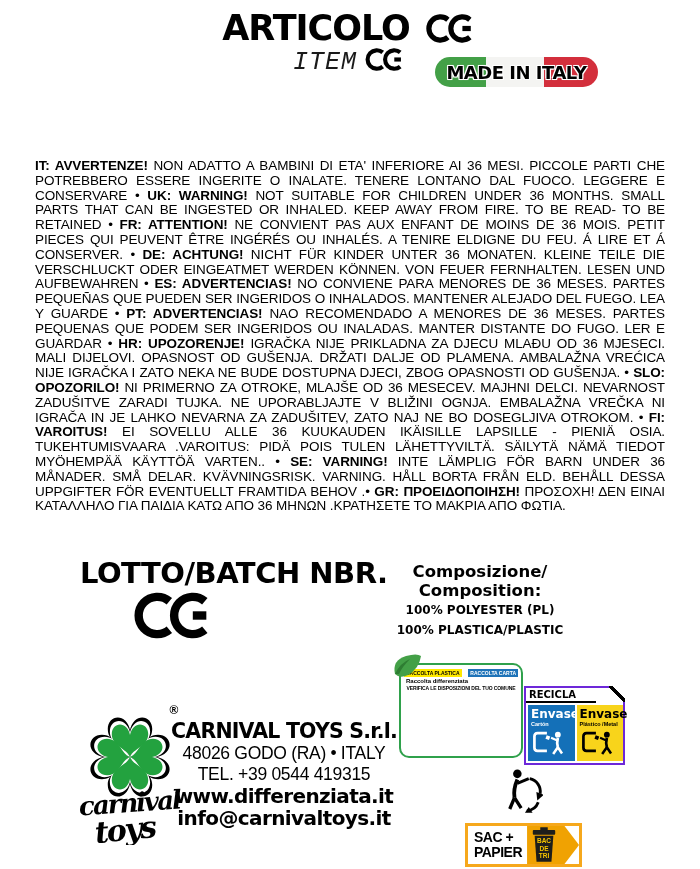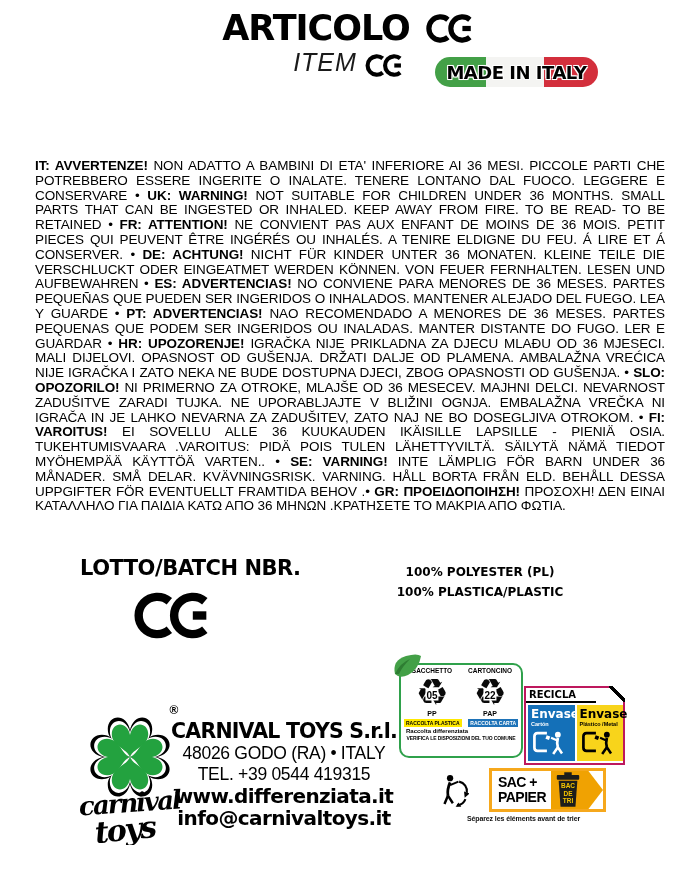--- a/index.html
+++ b/index.html
@@ -3,39 +3,39 @@
 <meta charset="utf-8">
 <style>
   * { margin:0; padding:0; box-sizing:border-box; }
   body { background:#fff; font-family:"Liberation Sans", sans-serif; }
   .page { position:relative; width:700px; height:869px; background:#ffffff; overflow:hidden; color:#111; }
 
   
   .hdr { position:absolute; top:8px; left:0; width:100%; text-align:center; }
   .hdr-row1 { display:flex; justify-content:center; align-items:center; gap:16px; }
   .hdr-title { font-family:"DejaVu Sans", sans-serif; font-weight:bold; font-size:35px; letter-spacing:-1px; color:#000; }
-  .hdr-row2 { display:flex; justify-content:center; align-items:flex-end; gap:8px; margin-top:0px; }
+  .hdr-row2 { display:flex; justify-content:center; align-items:flex-start; gap:8px; margin-top:0px;font-family:Liberation Mono, monospace; }
   .hdr-sub { font-style:italic; font-size:25px; letter-spacing:1px; color:#1a1a1a; }
   .ce { display:inline-block; }
 
   .miti { position:absolute; left:435px; top:57px; width:163px; height:30px; border-radius:15px; overflow:hidden; display:flex; }
   .miti .g { width:31%; background:#43a047; }
   .miti .w { width:36%; background:#f4f4f2; }
   .miti .r { width:33%; background:#d32f3c; }
   .miti-txt { position:absolute; left:0; top:0; width:100%; height:100%; display:flex; align-items:center; justify-content:center;
     font-family:"DejaVu Sans", sans-serif; font-weight:bold; font-size:18px; letter-spacing:-0.5px; color:#000;
     text-shadow:-1px -1px 0 #fff, 1px -1px 0 #fff, -1px 1px 0 #fff, 1px 1px 0 #fff, 0 0 2px #fff; }
 
   
   .warn { position:absolute; left:35px; top:111px; width:630px; text-align:justify;
     font-size:13.5px; line-height:14.8px; letter-spacing:-0.1px; color:#000;margin-top:48px; }
   .warn b { font-weight:bold; }
 
   
-  .batch { position:absolute; left:80px; top:556px; font-family:"DejaVu Sans", sans-serif; font-weight:bold; font-size:21px; letter-spacing:-0.5px; color:#000; }
+  .batch { position:absolute; left:80px; top:556px; font-family:"DejaVu Sans", sans-serif; font-weight:bold; font-size:29px; letter-spacing:-0.5px; color:#000; }
   .bigce { position:absolute; left:134px; top:592px; }
 
   
   .compo { position:absolute; left:350px; top:562px; width:260px; text-align:center; font-family:"DejaVu Sans", sans-serif; font-weight:bold; color:#000; }
   .compo-title { font-size:16.5px; }
   .compo-line { font-size:12px; line-height:20px; }
 
   
   .recbox { position:absolute; left:399px; top:663px; width:124px; height:95px; border:2.5px solid #2fa14b; border-radius:10px; background:#fff; padding:2px 2px 0 2px; }
   .leaf { position:absolute; left:-9px; top:-12px; }
@@ -47,21 +47,21 @@
   .loopnum { position:absolute; left:50%; top:55%; transform:translate(-50%,-50%); background:#fff; font-weight:bold; font-size:10px; padding:0 1px; color:#000; }
   .recmat { font-size:7px; font-weight:bold; margin-top:-2px; color:#000; }
   .chips { display:flex; gap:2px; justify-content:space-between; margin-top:2px; padding:0 1px; }
   .chip { font-size:5px; font-weight:bold; padding:1px 2px; white-space:nowrap; }
   .chip-y { background:#ffe900; color:#000; }
   .chip-b { background:#1e73b8; color:#fff; }
   .recnote1 { font-size:6px; font-weight:bold; text-align:left; padding-left:3px; color:#000; margin-top:1px; }
   .recnote2 { font-size:5px; font-weight:bold; text-align:center; letter-spacing:-0.1px; color:#000; margin-top:1px; }
 
   
-  .recicla { position:absolute; left:524px; top:686px; width:101px; border:2px solid #be185d; background:#fff; padding:0; }
+  .recicla { position:absolute; left:524px; top:686px; width:101px; border:2px solid #6d28d9; background:#fff; padding:0; }
   .recicla-cut { position:absolute; top:-2px; right:-2px; width:16px; height:16px;
     background:linear-gradient(225deg, #fff 0 40%, #000 40% 56%, rgba(0,0,0,0) 56%); }
   .recicla-title { font-family:"DejaVu Sans", sans-serif; font-weight:bold; font-size:10px; color:#000; padding:1px 3px 1px 3px; border-bottom:2px solid #000; background:#fff; width:72%; }
   .panels { display:flex; gap:2px; padding:2px; background:#fff; }
   .panel { width:50%; padding:2px 3px; min-height:52px; }
   .panel-blue { background:#1470b8; color:#fff; }
   .panel-yellow { background:#f8d41b; color:#000; }
   .panel-l1 { font-family:"DejaVu Sans", sans-serif; font-weight:bold; font-size:12px; }
   .panel-l2 { font-size:5.5px; font-weight:bold; }
   .panel-icon { margin-top:3px; }
@@ -70,21 +70,21 @@
   .clover { position:absolute; left:76px; top:700px; }
 
   
   .company { position:absolute; left:168px; top:719px; width:232px; text-align:center; color:#000; }
   .co-name { font-family:"DejaVu Sans", sans-serif; font-weight:bold; font-size:20.5px; letter-spacing:-0.8px; line-height:24px; }
   .co-line { font-size:17.5px; line-height:21px; letter-spacing:-0.3px; }
   .co-bold { font-family:"DejaVu Sans", sans-serif; font-weight:bold; font-size:20px; letter-spacing:-0.6px; line-height:22px; }
 
   
   .frsort { position:absolute; left:441px; top:767px; width:165px; }
-  .frsort-row { display:flex; align-items:center; gap:20px; }
+  .frsort-row { display:flex; align-items:center; gap:10px;flex-direction:column; }
   .sacbox { display:flex; align-items:stretch; border:3px solid #f6a81c; background:#fff; height:44px; }
   .sactxt { display:flex; flex-direction:column; justify-content:center; padding:0 5px 0 6px; font-weight:bold; font-size:14px; line-height:15px; letter-spacing:-0.5px; color:#000; white-space:nowrap; }
   .sacarrow { width:52px; background:#f0a202; clip-path:polygon(0 0, 72% 0, 100% 50%, 72% 100%, 0 100%); display:flex; align-items:center; padding-left:3px; }
   .frnote { font-size:7px; font-weight:bold; color:#111; text-align:center; margin-top:2px; letter-spacing:-0.1px; }
 
   
   .footer { position:absolute; left:0; top:878px; width:100%; text-align:center; font-size:13px; color:#000; }
   .footer b { font-family:"Liberation Sans", sans-serif; font-weight:bold; letter-spacing:-0.6px; }
 </style>
 </head>
@@ -133,47 +133,30 @@
   </div>
 
   <p class="warn"><b>IT: AVVERTENZE!</b><span> NON ADATTO A BAMBINI DI ETA' INFERIORE AI 36 MESI. PICCOLE PARTI CHE POTREBBERO ESSERE INGERITE O INALATE. TENERE LONTANO DAL FUOCO. LEGGERE E CONSERVARE • </span><b>UK: WARNING!</b><span> NOT SUITABLE FOR CHILDREN UNDER 36 MONTHS. SMALL PARTS THAT CAN BE INGESTED OR INHALED. KEEP AWAY FROM FIRE. TO BE READ- TO BE RETAINED • </span><b>FR: ATTENTION!</b><span> NE CONVIENT PAS AUX ENFANT DE MOINS DE 36 MOIS. PETIT PIECES QUI PEUVENT ÊTRE  INGÉRÉS OU INHALÉS. A TENIRE ELDIGNE DU FEU. Á LIRE ET Á CONSERVER. • </span><b>DE: ACHTUNG!</b><span> NICHT FÜR KINDER UNTER 36 MONATEN. KLEINE TEILE DIE VERSCHLUCKT ODER EINGEATMET WERDEN KÖNNEN. VON FEUER FERNHALTEN. LESEN UND AUFBEWAHREN • </span><b>ES: ADVERTENCIAS!</b><span> NO CONVIENE PARA MENORES DE 36 MESES. PARTES PEQUEÑAS QUE PUEDEN SER INGERIDOS O INHALADOS. MANTENER ALEJADO DEL FUEGO. LEA Y GUARDE • </span><b>PT: ADVERTENCIAS!</b><span> NAO RECOMENDADO A MENORES DE 36 MESES. PARTES PEQUENAS QUE PODEM SER INGERIDOS OU INALADAS. MANTER DISTANTE DO FUGO. LER E GUARDAR • </span><b>HR: UPOZORENJE!</b><span> IGRAČKA NIJE PRIKLADNA ZA DJECU MLAĐU OD 36 MJESECI. MALI DIJELOVI. OPASNOST OD GUŠENJA. DRŽATI DALJE OD PLAMENA. AMBALAŽNA VREĆICA NIJE IGRAČKA I ZATO NEKA NE BUDE DOSTUPNA DJECI, ZBOG OPASNOSTI OD GUŠENJA. • </span><b>SLO: OPOZORILO!</b><span> NI PRIMERNO ZA OTROKE, MLAJŠE OD 36 MESECEV. MAJHNI DELCI. NEVARNOST ZADUŠITVE ZARADI TUJKA. NE UPORABLJAJTE V BLIŽINI OGNJA. EMBALAŽNA VREČKA NI IGRAČA IN JE LAHKO NEVARNA ZA ZADUŠITEV, ZATO NAJ NE BO DOSEGLJIVA OTROKOM. • </span><b>FI: VAROITUS!</b><span> EI SOVELLU ALLE 36 KUUKAUDEN IKÄISILLE LAPSILLE - PIENIÄ OSIA. TUKEHTUMISVAARA .VAROITUS: PIDÄ POIS TULEN LÄHETTYVILTÄ. SÄILYTÄ NÄMÄ TIEDOT MYÖHEMPÄÄ KÄYTTÖÄ VARTEN.. • </span><b>SE: VARNING!</b><span> INTE LÄMPLIG FÖR BARN UNDER 36 MÅNADER. SMÅ DELAR. KVÄVNINGSRISK. VARNING. HÅLL BORTA FRÅN ELD. BEHÅLL DESSA UPPGIFTER FÖR EVENTUELLT FRAMTIDA BEHOV .• </span><b>GR: ΠΡΟΕΙΔΟΠΟΙΗΣΗ!</b><span> ΠΡΟΣΟΧΗ! ΔΕΝ ΕΙΝΑΙ ΚΑΤΑΛΛΗΛΟ ΓΙΑ ΠΑΙΔΙΑ ΚΑΤΩ ΑΠΟ 36 ΜΗΝΩΝ .ΚΡΑΤΗΣΕΤΕ ΤΟ ΜΑΚΡΙΑ ΑΠΟ ΦΩΤΙΑ.</span></p>
 
   <div class="batch">LOTTO/BATCH NBR.</div>
   <svg class="bigce" width="84" height="47">
       <use href="#ce-mark"></use>
     </svg>
 
   <div class="compo">
+    <div class="compo-title">Composizione/ Composition:</div>
     <div class="compo-line">100% POLYESTER (PL)</div>
     <div class="compo-line">100% PLASTICA/PLASTIC</div>
   </div>
 
   <div class="recbox">
     <svg class="leaf" width="30" height="27" viewBox="0 0 30 27">
       <path d="M3,21 Q0,7 14,3 Q25,0 29,3 Q27,16 16,22 Q8,26 3,21 Z" fill="#43a047"></path>
       <path d="M3,21 Q8,10 18,6 Q10,14 7,21 Z" fill="#2e7d32"></path>
     </svg>
-    <div class="reccols">
-      <div class="reccol">
-        <div class="recname">SACCHETTO</div>
-        <div class="loopwrap">
-          <div class="loop">♻</div>
-          <span class="loopnum">05</span>
-        </div>
-        <div class="recmat">PP</div>
-      </div>
-      <div class="reccol">
-        <div class="recname">CARTONCINO</div>
-        <div class="loopwrap">
-          <div class="loop">♻</div>
-          <span class="loopnum">22</span>
-        </div>
-        <div class="recmat">PAP</div>
-      </div>
-    </div>
     <div class="chips">
       <span class="chip chip-y">RACCOLTA PLASTICA</span>
       <span class="chip chip-b">RACCOLTA CARTA</span>
     </div>
     <div class="recnote1">Raccolta differenziata</div>
     <div class="recnote2">VERIFICA LE DISPOSIZIONI DEL TUO COMUNE</div>
   </div>
 
   <div class="recicla">
     <div class="recicla-cut"></div>

